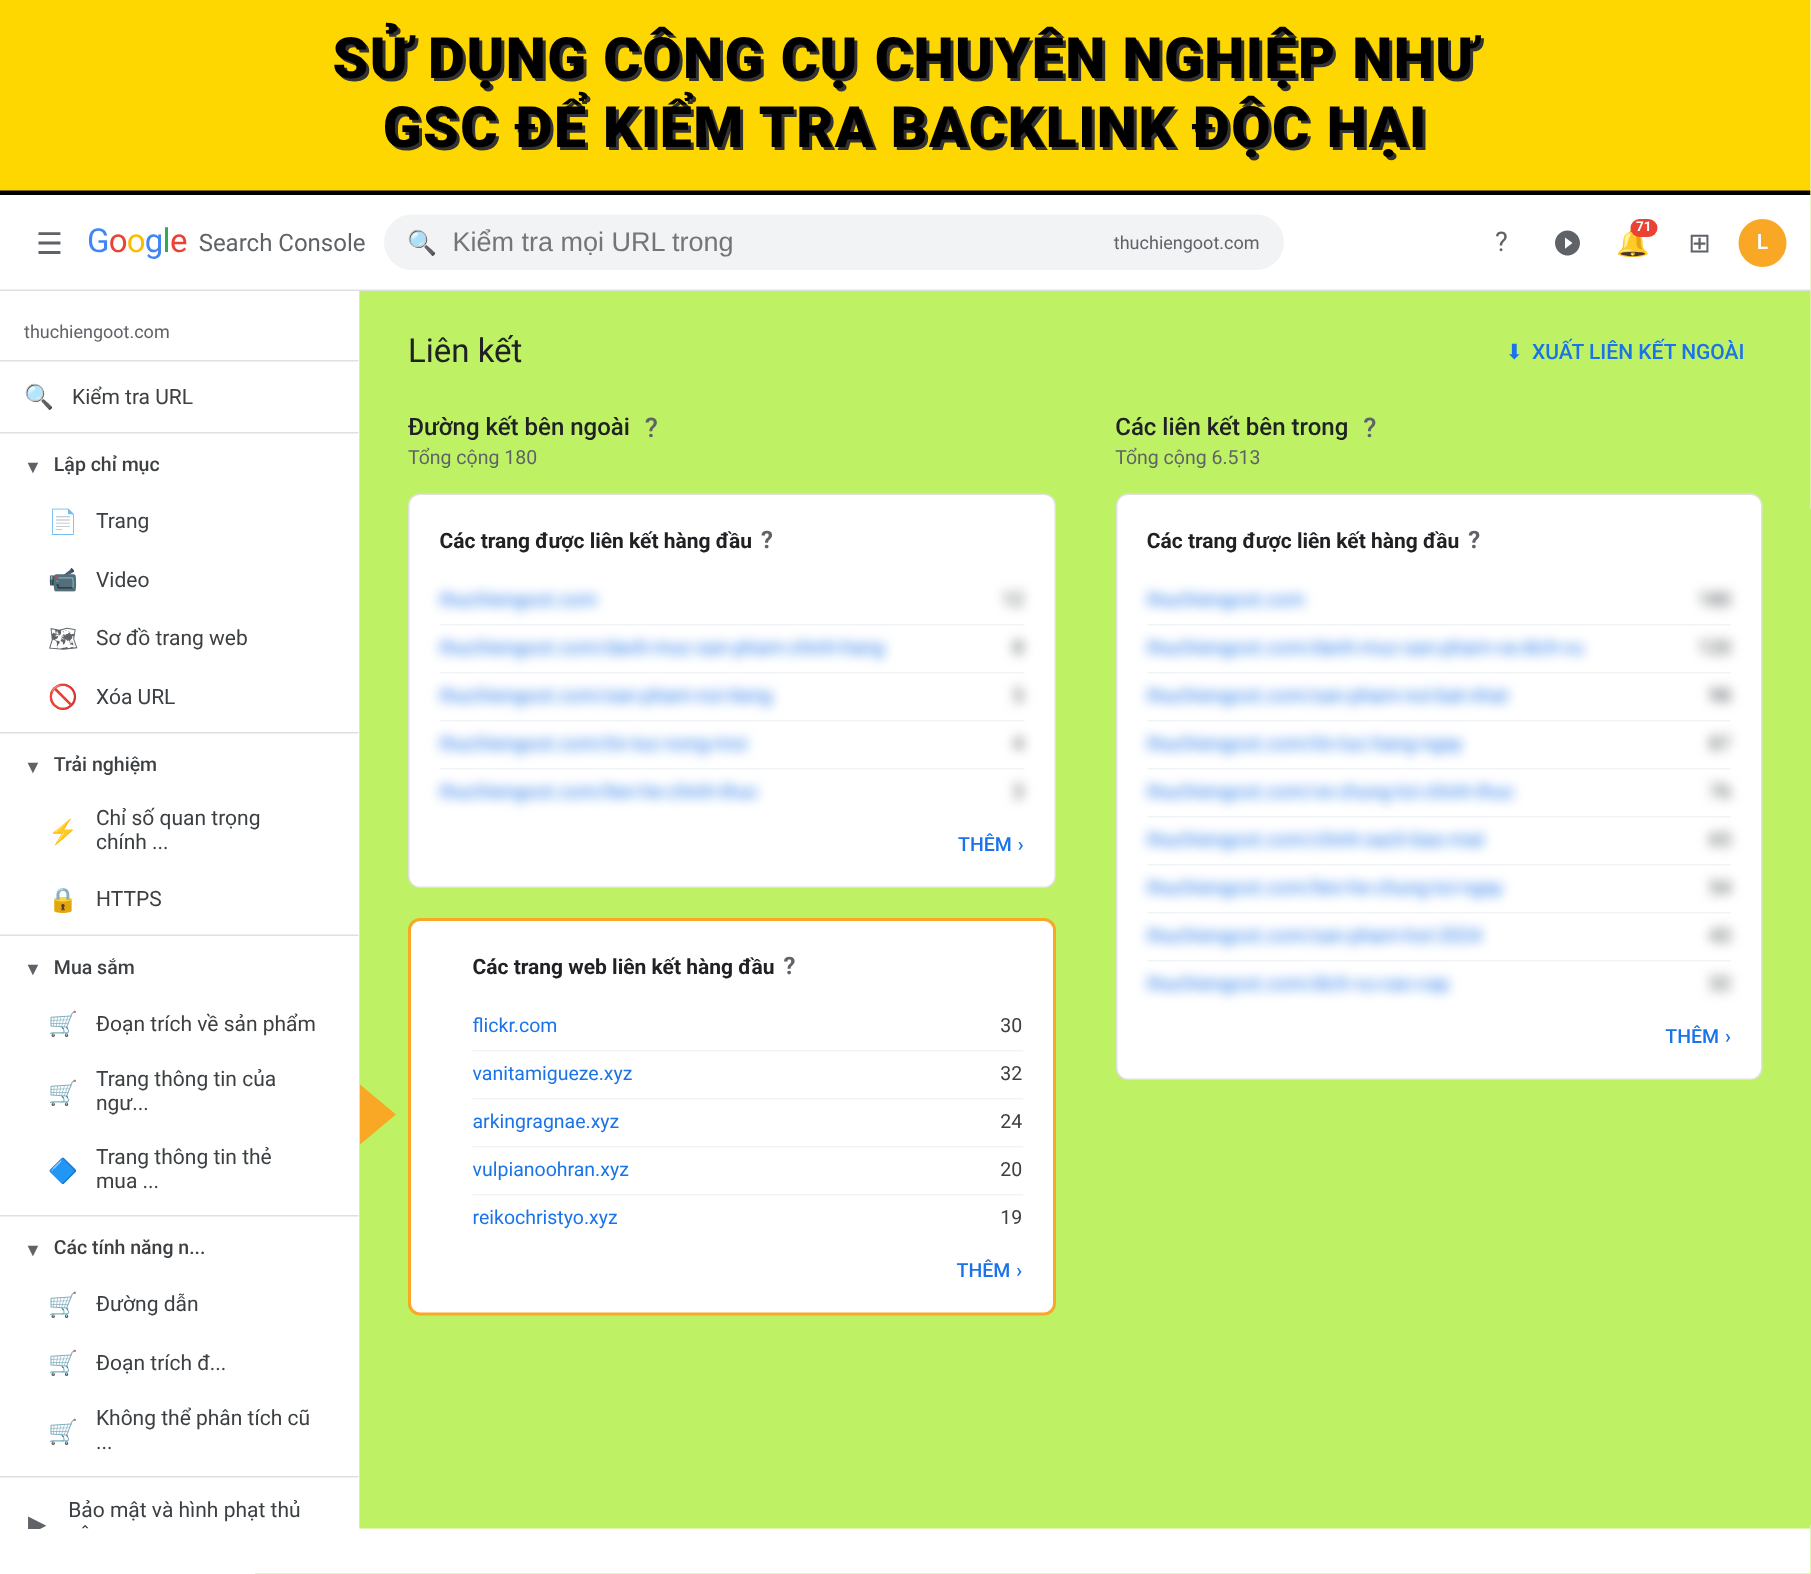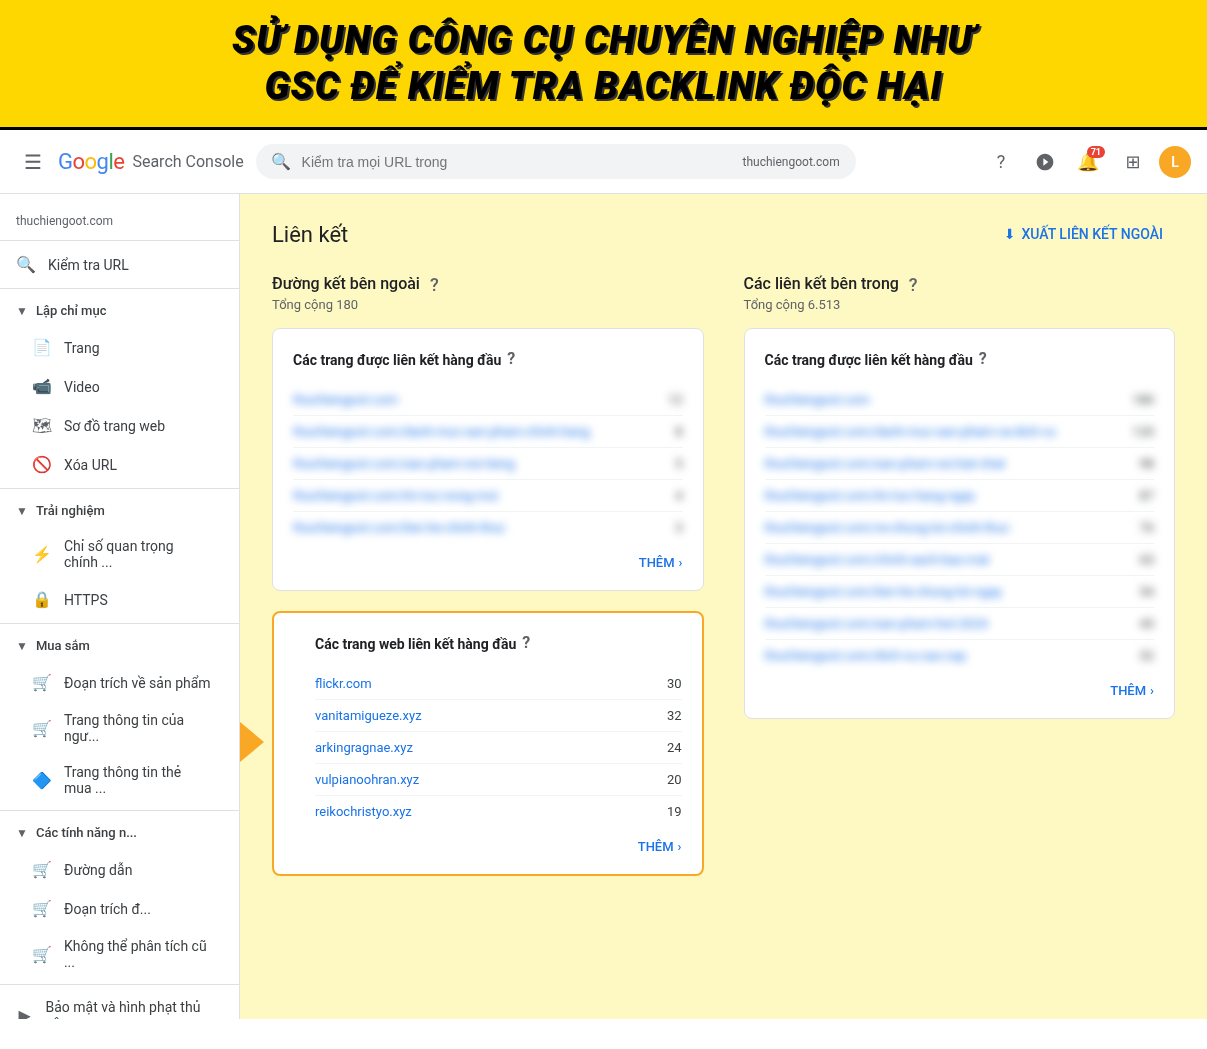--- a/index.html
+++ b/index.html
@@ -11,21 +11,20 @@
       padding: 18px 24px;
       text-align: center;
       border-bottom: 3px solid #000;
     }
     .banner-text {
       font-size: 38px;
       font-weight: 900;
       color: #000;
       text-shadow: 2px 2px 0 #333;
       line-height: 1.2;
-      font-style: italic;
       letter-spacing: 1px;
     }
 
     
     .topbar {
       display: flex;
       align-items: center;
       height: 64px;
       background: #fff;
       border-bottom: 1px solid #e0e0e0;
@@ -69,21 +68,21 @@
       align-items: center;
       background: #f1f3f4;
       border-radius: 24px;
       padding: 8px 16px;
       gap: 10px;
       max-width: 600px;
     }
     .search-bar input {
       border: none;
       background: transparent;
-      font-size: 14px;
+      font-size: 18px;
       color: #1d4ed8;
       width: 100%;
       outline: none;
     }
     .search-icon { color: #5f6368; font-size: 16px; }
     .topbar-actions {
       display: flex;
       align-items: center;
       gap: 8px;
       margin-left: auto;
@@ -162,21 +161,21 @@
       cursor: pointer;
     }
     .sidebar-section-header .arrow { font-size: 12px; color: #5f6368; }
     .sidebar-divider { border: none; border-top: 1px solid #e0e0e0; margin: 4px 0; }
 
     
     .content {
       flex: 1;
       overflow-y: auto;
       padding: 24px 32px;
-      background: #fef9c3;
+      background: #bef264;
       position: relative;
     }
     .content-header {
       display: flex;
       align-items: center;
       justify-content: space-between;
       margin-bottom: 24px;
     }
     .page-title {
       font-size: 22px;

